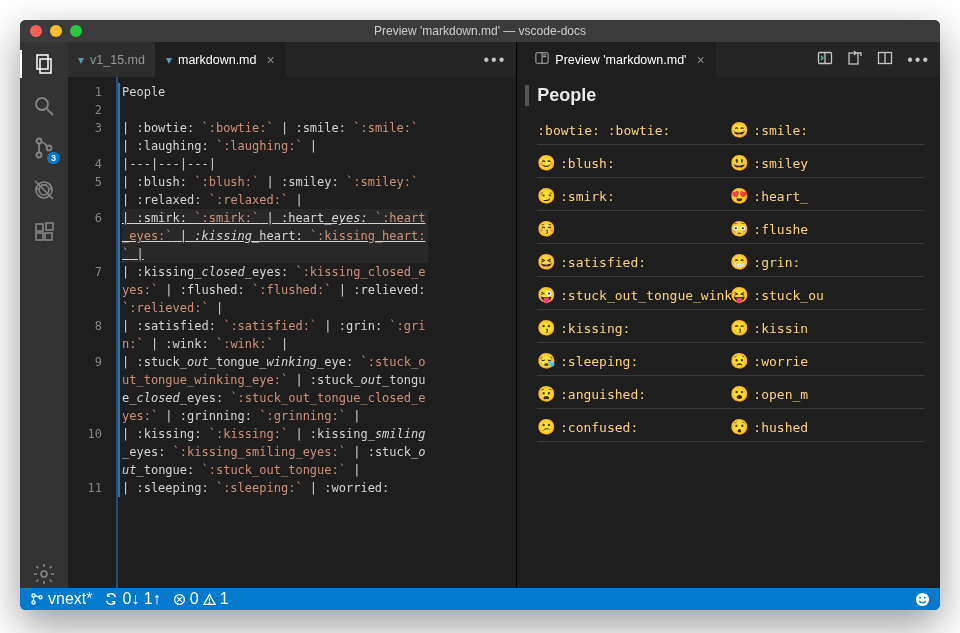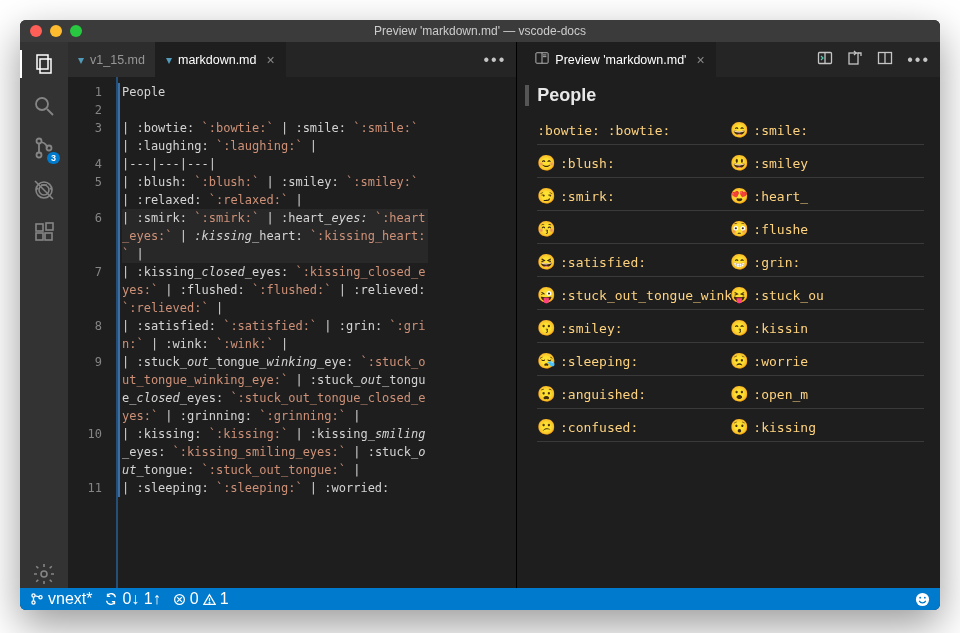--- a/index.html
+++ b/index.html
@@ -26,21 +26,21 @@
 .tab.active { background: #1e1e1e; color: #fff; }
 .tab .close { color: #888; font-size: 14px; margin-left: 4px; }
 .tabspace { flex: 1; }
 .tabactions { display: flex; align-items: center; gap: 14px; padding: 0 10px; color: #c5c5c5; }
 .tabactions svg, .tabactions span.ico { cursor: pointer; }
 .editor { flex: 1; display: flex; background: #1e1e1e; font-family: "SF Mono", Menlo, Consolas, monospace; font-size: 12px; overflow: hidden; min-height: 0; position: relative; }
 .gutter { width: 48px; text-align: right; color: #858585; padding: 6px 14px 6px 0; line-height: 18px; user-select: none; flex-shrink: 0; }
 .code { flex: 1; padding: 6px 0; line-height: 18px; color: #d4d4d4; white-space: pre; overflow: hidden; border-left: 2px solid #264f78; position: relative; }
 .code .content { border-left: 2px solid #3a6ea5; padding-left: 2px; }
 .code .ln { min-height: 18px; }
-.code .ln.hl { background: #282828; }
+.code .ln.hl { background: #282828; text-decoration: underline; }
 .tok-s { color: #ce9178; }
 .tok-em { color: #d4d4d4; font-style: italic; }
 .preview { flex: 1; background: #1e1e1e; overflow: hidden; padding: 8px 16px 8px 12px; color: #fed37f; font-family: "SF Mono", Menlo, Consolas, monospace; font-size: 13px; min-height: 0; }
 .preview h2 { font-family: -apple-system, sans-serif; color: #e8e8e8; font-size: 18px; font-weight: 600; border-left: 4px solid #555; padding-left: 8px; margin-bottom: 10px; margin-left: -12px; }
 .ptable { display: flex; flex-direction: column; gap: 4px; justify-content: center; }
 .prow { display: flex; border-bottom: 1px solid #3a3a3a; padding: 5px 0; }
 .pcell { flex: 1; display: flex; align-items: center; gap: 4px; min-width: 0; white-space: nowrap; overflow: hidden; }
 .pcell .e { font-size: 15px; font-family: -apple-system, sans-serif; }
 .status { height: 22px; background: #007acc; display: flex; align-items: center; color: #fff; font-size: 16px; padding: 0 10px; gap: 12px; flex-shrink: 0; }
 .status .sitem { display: flex; align-items: center; gap: 4px; cursor: pointer; }
@@ -240,21 +240,21 @@
                   <span>:stuck_out_tongue_winking_eye:</span>
                 </div>
                 <div class="pcell">
                   <span class="e">😝</span>
                   <span>:stuck_ou</span>
                 </div>
               </div>
               <div class="prow">
                 <div class="pcell">
                   <span class="e">😗</span>
-                  <span>:smiley:</span>
+                  <span>:kissing:</span>
                 </div>
                 <div class="pcell">
                   <span class="e">😙</span>
                   <span>:kissin</span>
                 </div>
               </div>
               <div class="prow">
                 <div class="pcell">
                   <span class="e">😪</span>
                   <span>:sleeping:</span>
@@ -274,21 +274,21 @@
                   <span>:open_m</span>
                 </div>
               </div>
               <div class="prow">
                 <div class="pcell">
                   <span class="e">😕</span>
                   <span>:confused:</span>
                 </div>
                 <div class="pcell">
                   <span class="e">😯</span>
-                  <span>:kissing</span>
+                  <span>:hushed</span>
                 </div>
               </div>
             </div>
         </div>
       </div>
 
     </div>
   </div>
 
   <div class="status">

